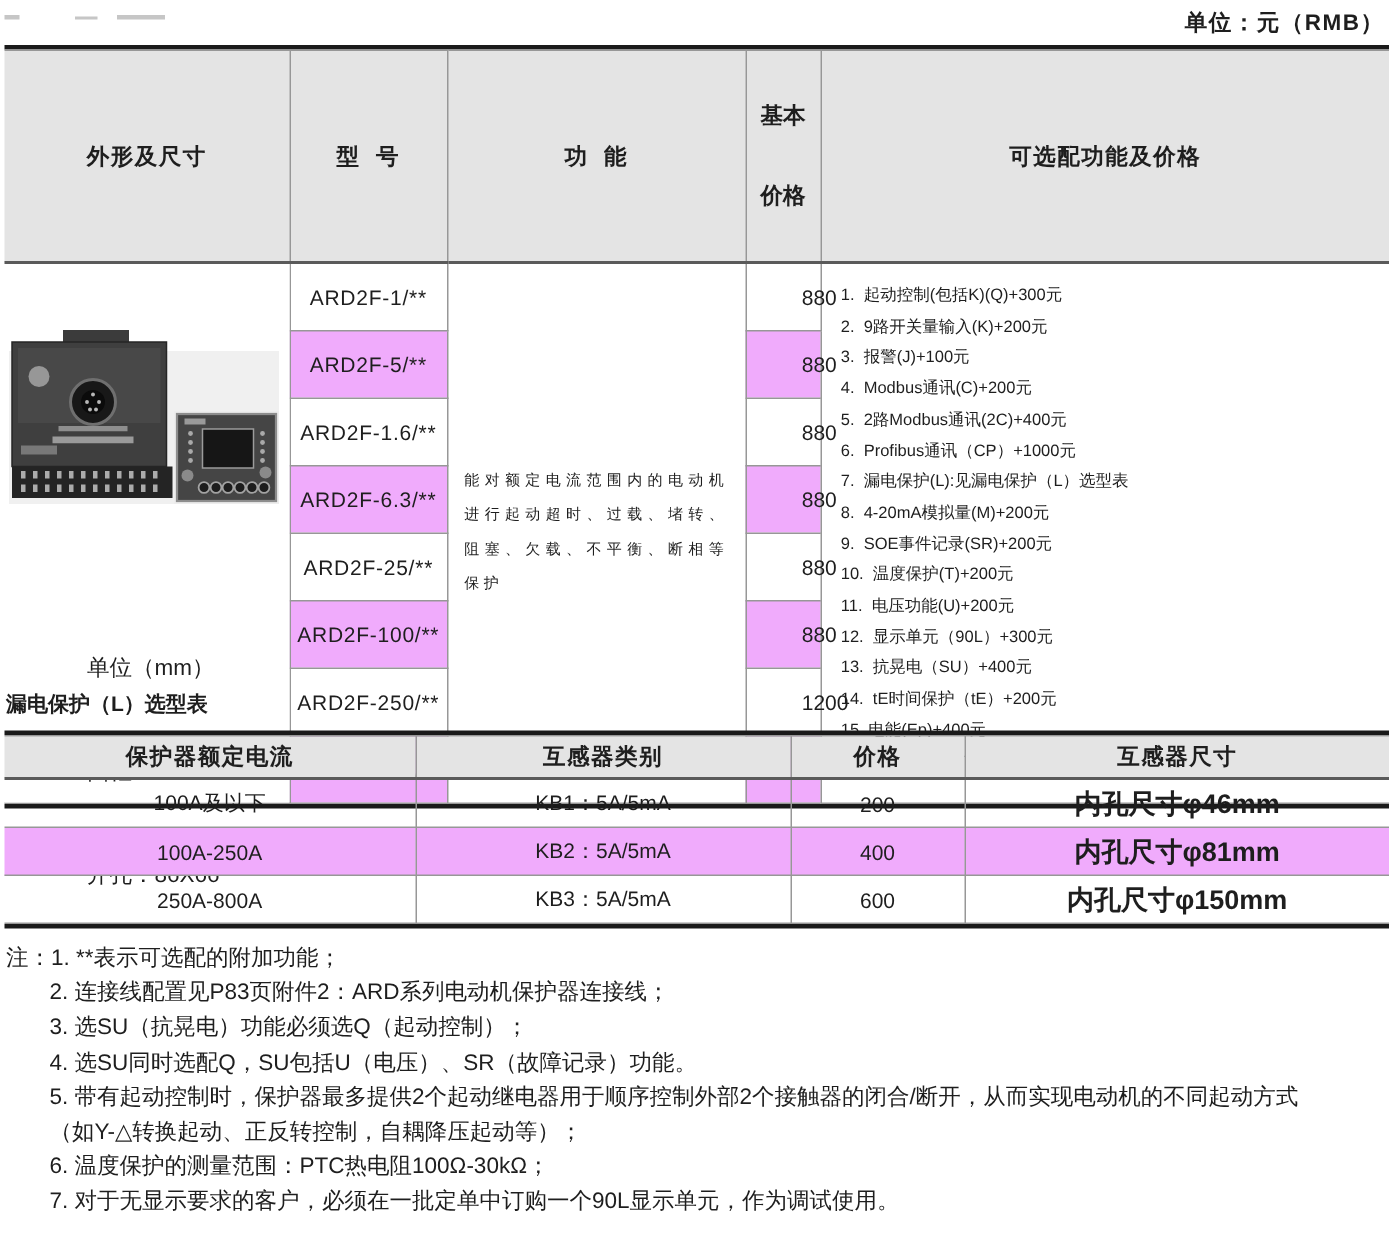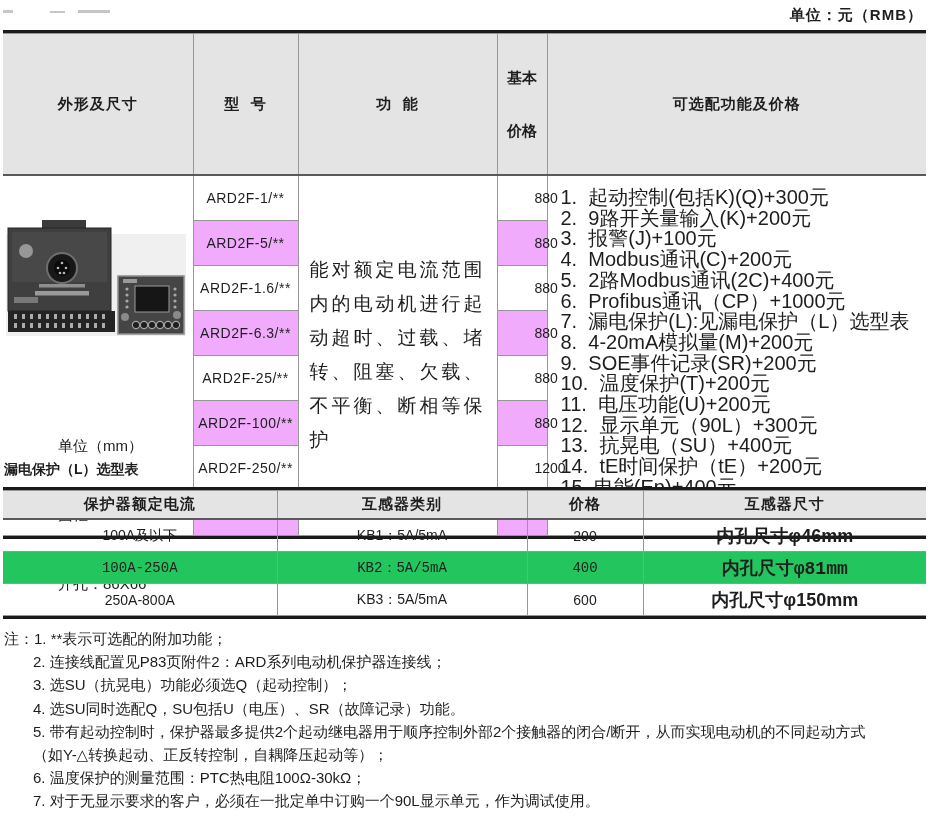--- a/index.html
+++ b/index.html
@@ -20,36 +20,36 @@
   th{background:#e4e4e4;font-size:15px;font-weight:700;text-align:center;
      letter-spacing:1px;white-space:pre;}
   .t1 th{height:51px;border-bottom:2px solid #5a5a5a;}
   .t1 tr.body-row{height:45px;}
   .no-l{border-left:none;}
   .no-r{border-right:none;}
   td.alt{background:#f0abfc;}
   td.c-model{font-size:14px;text-align:center;letter-spacing:.5px;}
   td.c-price{font-size:14px;text-align:center;padding-left:37px;}
   td.c-photo{position:relative;background:#fff;vertical-align:top;}
-  td.c-func{font-size:19px;line-height:34px;letter-spacing:3px;
+  td.c-func{font-size:10px;line-height:23px;letter-spacing:3px;
     padding:0 11px;text-align:justify;vertical-align:middle;}
-  td.c-opts{vertical-align:top;padding:11px 0 0 13px;font-size:20px;line-height:20.7px;}
+  td.c-opts{vertical-align:top;padding:11px 0 0 13px;font-size:11px;line-height:20.7px;}
   .opt{white-space:pre;}
   .hdr-price div{line-height:19px;letter-spacing:0;}
 
   .dims{position:absolute;left:55px;top:212px;font-size:15px;line-height:23px;white-space:pre;}
   .photo{position:absolute;left:3px;top:42px;}
 
   
   .t2-title{position:absolute;left:4px;top:461px;font-size:14px;font-weight:700;}
   .t2wrap{position:absolute;left:3px;top:487px;width:923px;
     border-top:3px solid #1a1a1a;border-bottom:3px solid #1a1a1a;}
   .t2 th{height:27px;border-bottom:2px solid #5a5a5a;}
   .t2 td{height:31px;text-align:center;font-size:14px;}
-  .t2 tr.g td{background:#22c55e;font-family:Liberation Mono, monospace;}
+  .t2 tr.g td{background:#f0abfc;}
   .t2 td.c-size{font-weight:700;font-size:18px;}
 
   
   .notes{position:absolute;left:4px;top:627px;width:920px;font-size:15px;line-height:23.2px;}
   .note{white-space:pre-wrap;}
   .note.ind{padding-left:29px;}
 </style>
 </head>
 <body>
 

